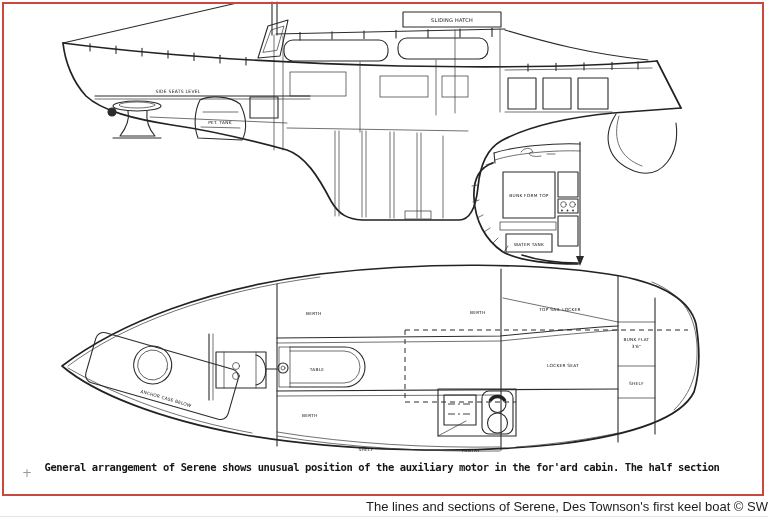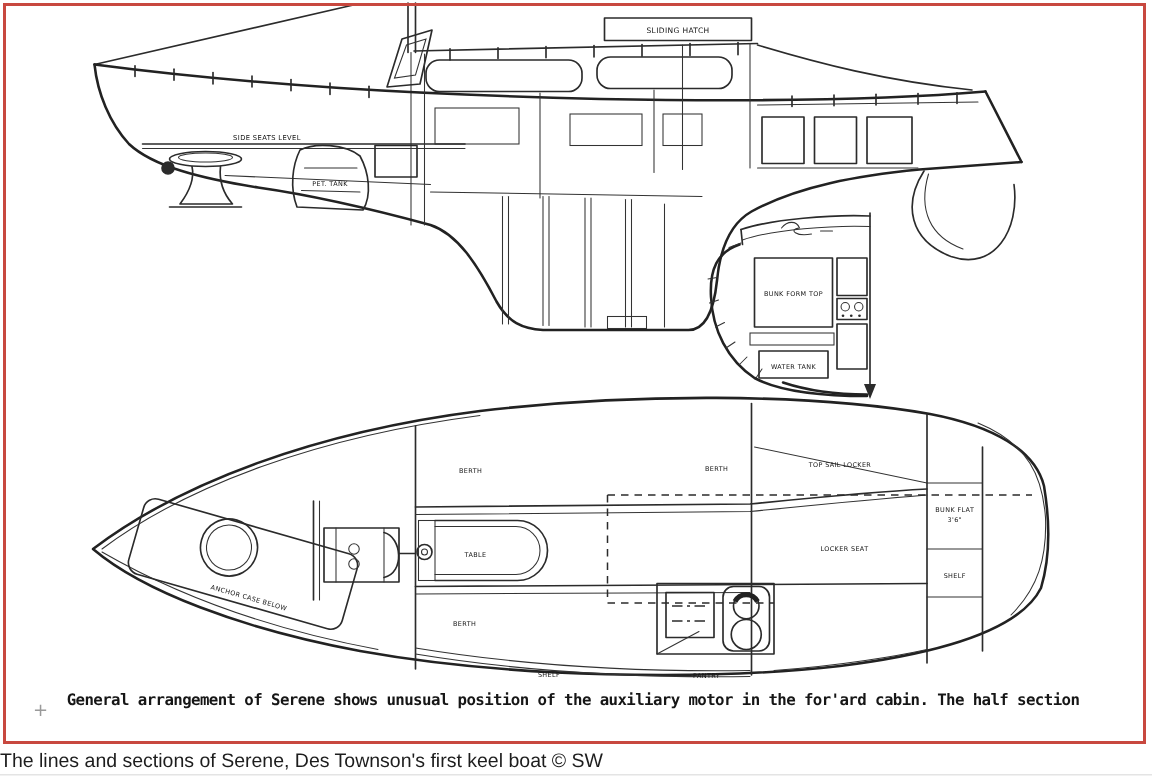--- a/index.html
+++ b/index.html
@@ -23,21 +23,21 @@
   .caption{
     position:absolute;left:0;right:4px;top:460px;text-align:center;
     font-family:"DejaVu Sans Mono",monospace;font-weight:bold;
     font-size:10.5px;line-height:14px;color:#161616;letter-spacing:-0.4px;
   }
   .reg-mark{
     position:absolute;left:22px;top:466px;color:#9a9a9a;
     font-size:12px;font-family:"DejaVu Sans",sans-serif;
   }
   .footer-credit{
-    position:absolute;left:0;right:0;top:499px;text-align:left;
+    position:absolute;left:0;right:0;top:499px;text-align:right;
     font-family:"Liberation Sans",sans-serif;font-size:13px;color:#1d1d1d;
   }
   .footer-rule{position:absolute;left:0;right:0;top:516px;border-top:1px solid #e4e4e4;}
 </style>
 </head>
 <body>
 
 <svg class="drawing-svg" width="768" height="456" viewBox="0 0 768 456" role="img">
 
   <g>

